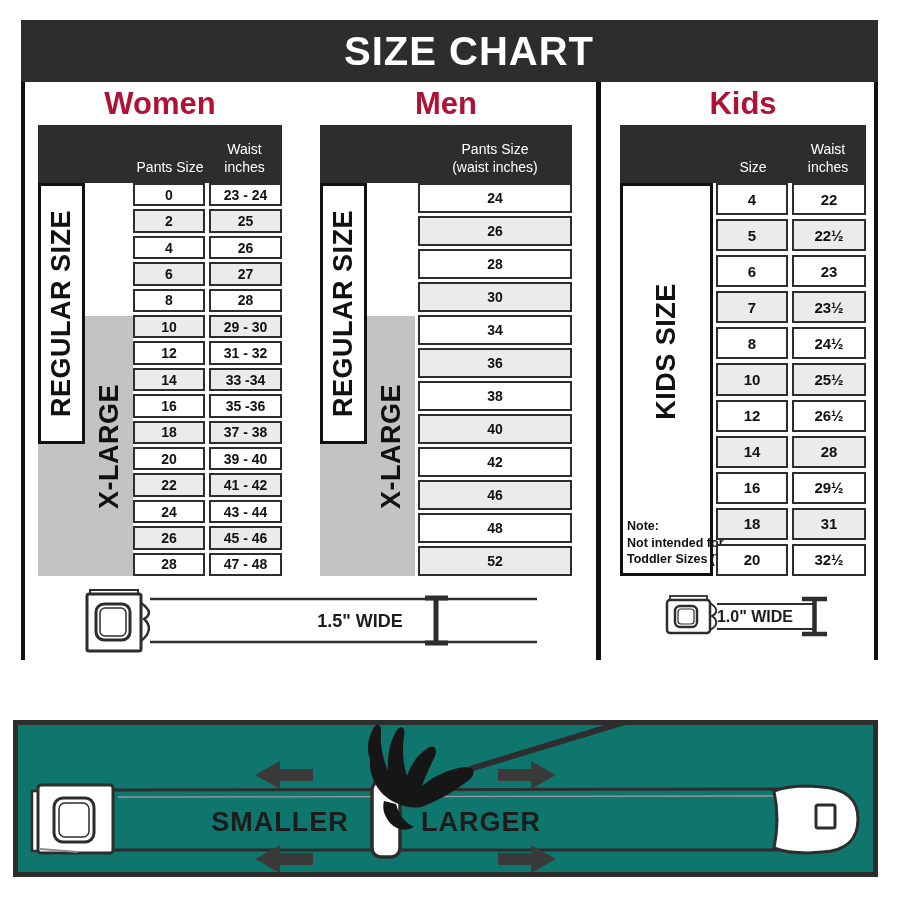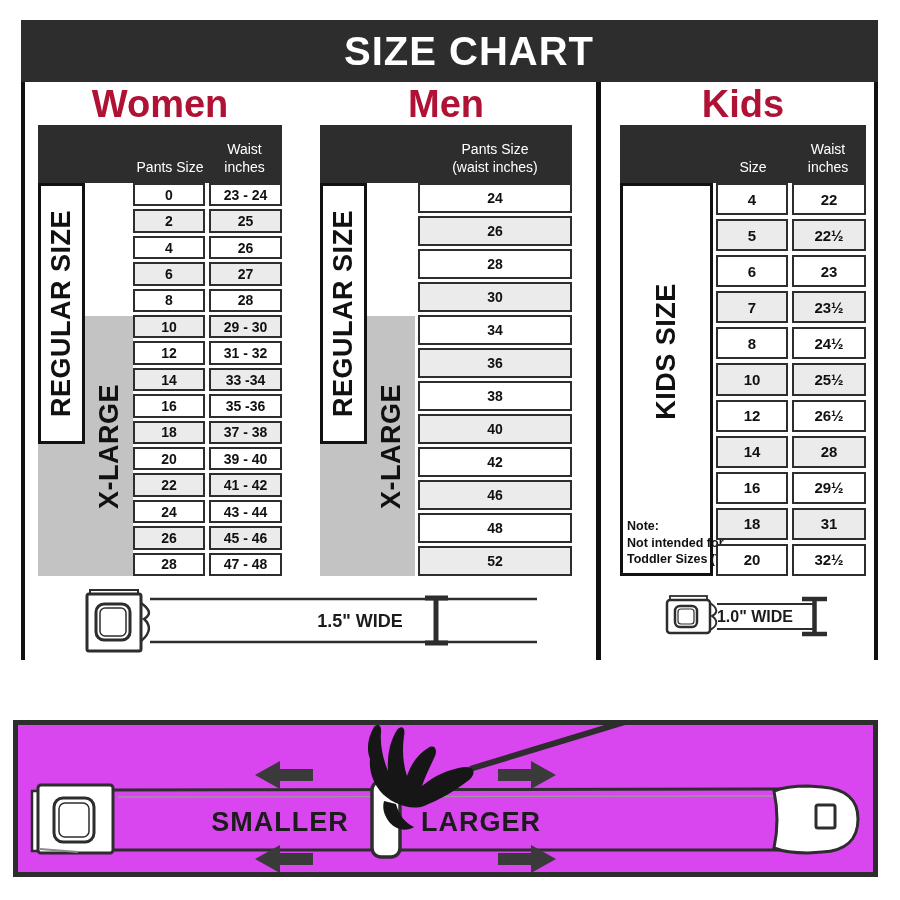--- a/index.html
+++ b/index.html
@@ -14,21 +14,21 @@
   .banner span{color:#ffffff;font-weight:bold;font-size:40px;letter-spacing:1px;}
 
   
   .bord{background:#111111;}
   .b-left{left:21px;top:82px;width:4px;height:578px;}
   .b-right{left:874px;top:82px;width:4px;height:578px;}
   .b-div{left:596px;top:82px;width:5px;height:578px;}
 
   
   .colhead{top:86px;height:36px;display:flex;align-items:center;justify-content:center;
-           font-weight:bold;font-size:38px;color:#b01235;}
+           font-weight:bold;font-size:31px;color:#b01235;}
   .ch-women{left:38px;width:244px;}
   .ch-men{left:320px;width:252px;}
   .ch-kids{left:620px;width:246px;}
 
   
   .hband{top:125px;height:58px;background:#2d2d2d;}
   .hb-women{left:38px;width:244px;}
   .hb-men{left:320px;width:252px;}
   .hb-kids{left:620px;width:246px;}
   .hlabel{position:absolute;bottom:7px;color:#ffffff;font-weight:normal;font-size:14px;
@@ -68,21 +68,21 @@
   
   .belt1{left:30px;top:585px;}
   .belt2{left:615px;top:588px;}
   svg text{font-family:"Liberation Sans",sans-serif;font-weight:bold;fill:#1c1c1c;}
 
   
   .adjustbar{left:13px;top:660px;width:865px;height:60px;background:#2d2d2d;
              display:flex;align-items:center;}
   .adjustbar span{color:#ffffff;font-weight:bold;font-size:29px;padding-left:32px;}
   .adjustbox{left:13px;top:720px;width:865px;height:157px;border:5px solid #2d2d2d;
-             background:#d946ef;}
+             background:#0f766e;}
   .adjustbox svg{position:absolute;left:0;top:0;}
 </style>
 </head>
 <body>
 
 <div class="page">
 
   <div class="abs banner">
     <span>SIZE CHART</span>
   </div>

